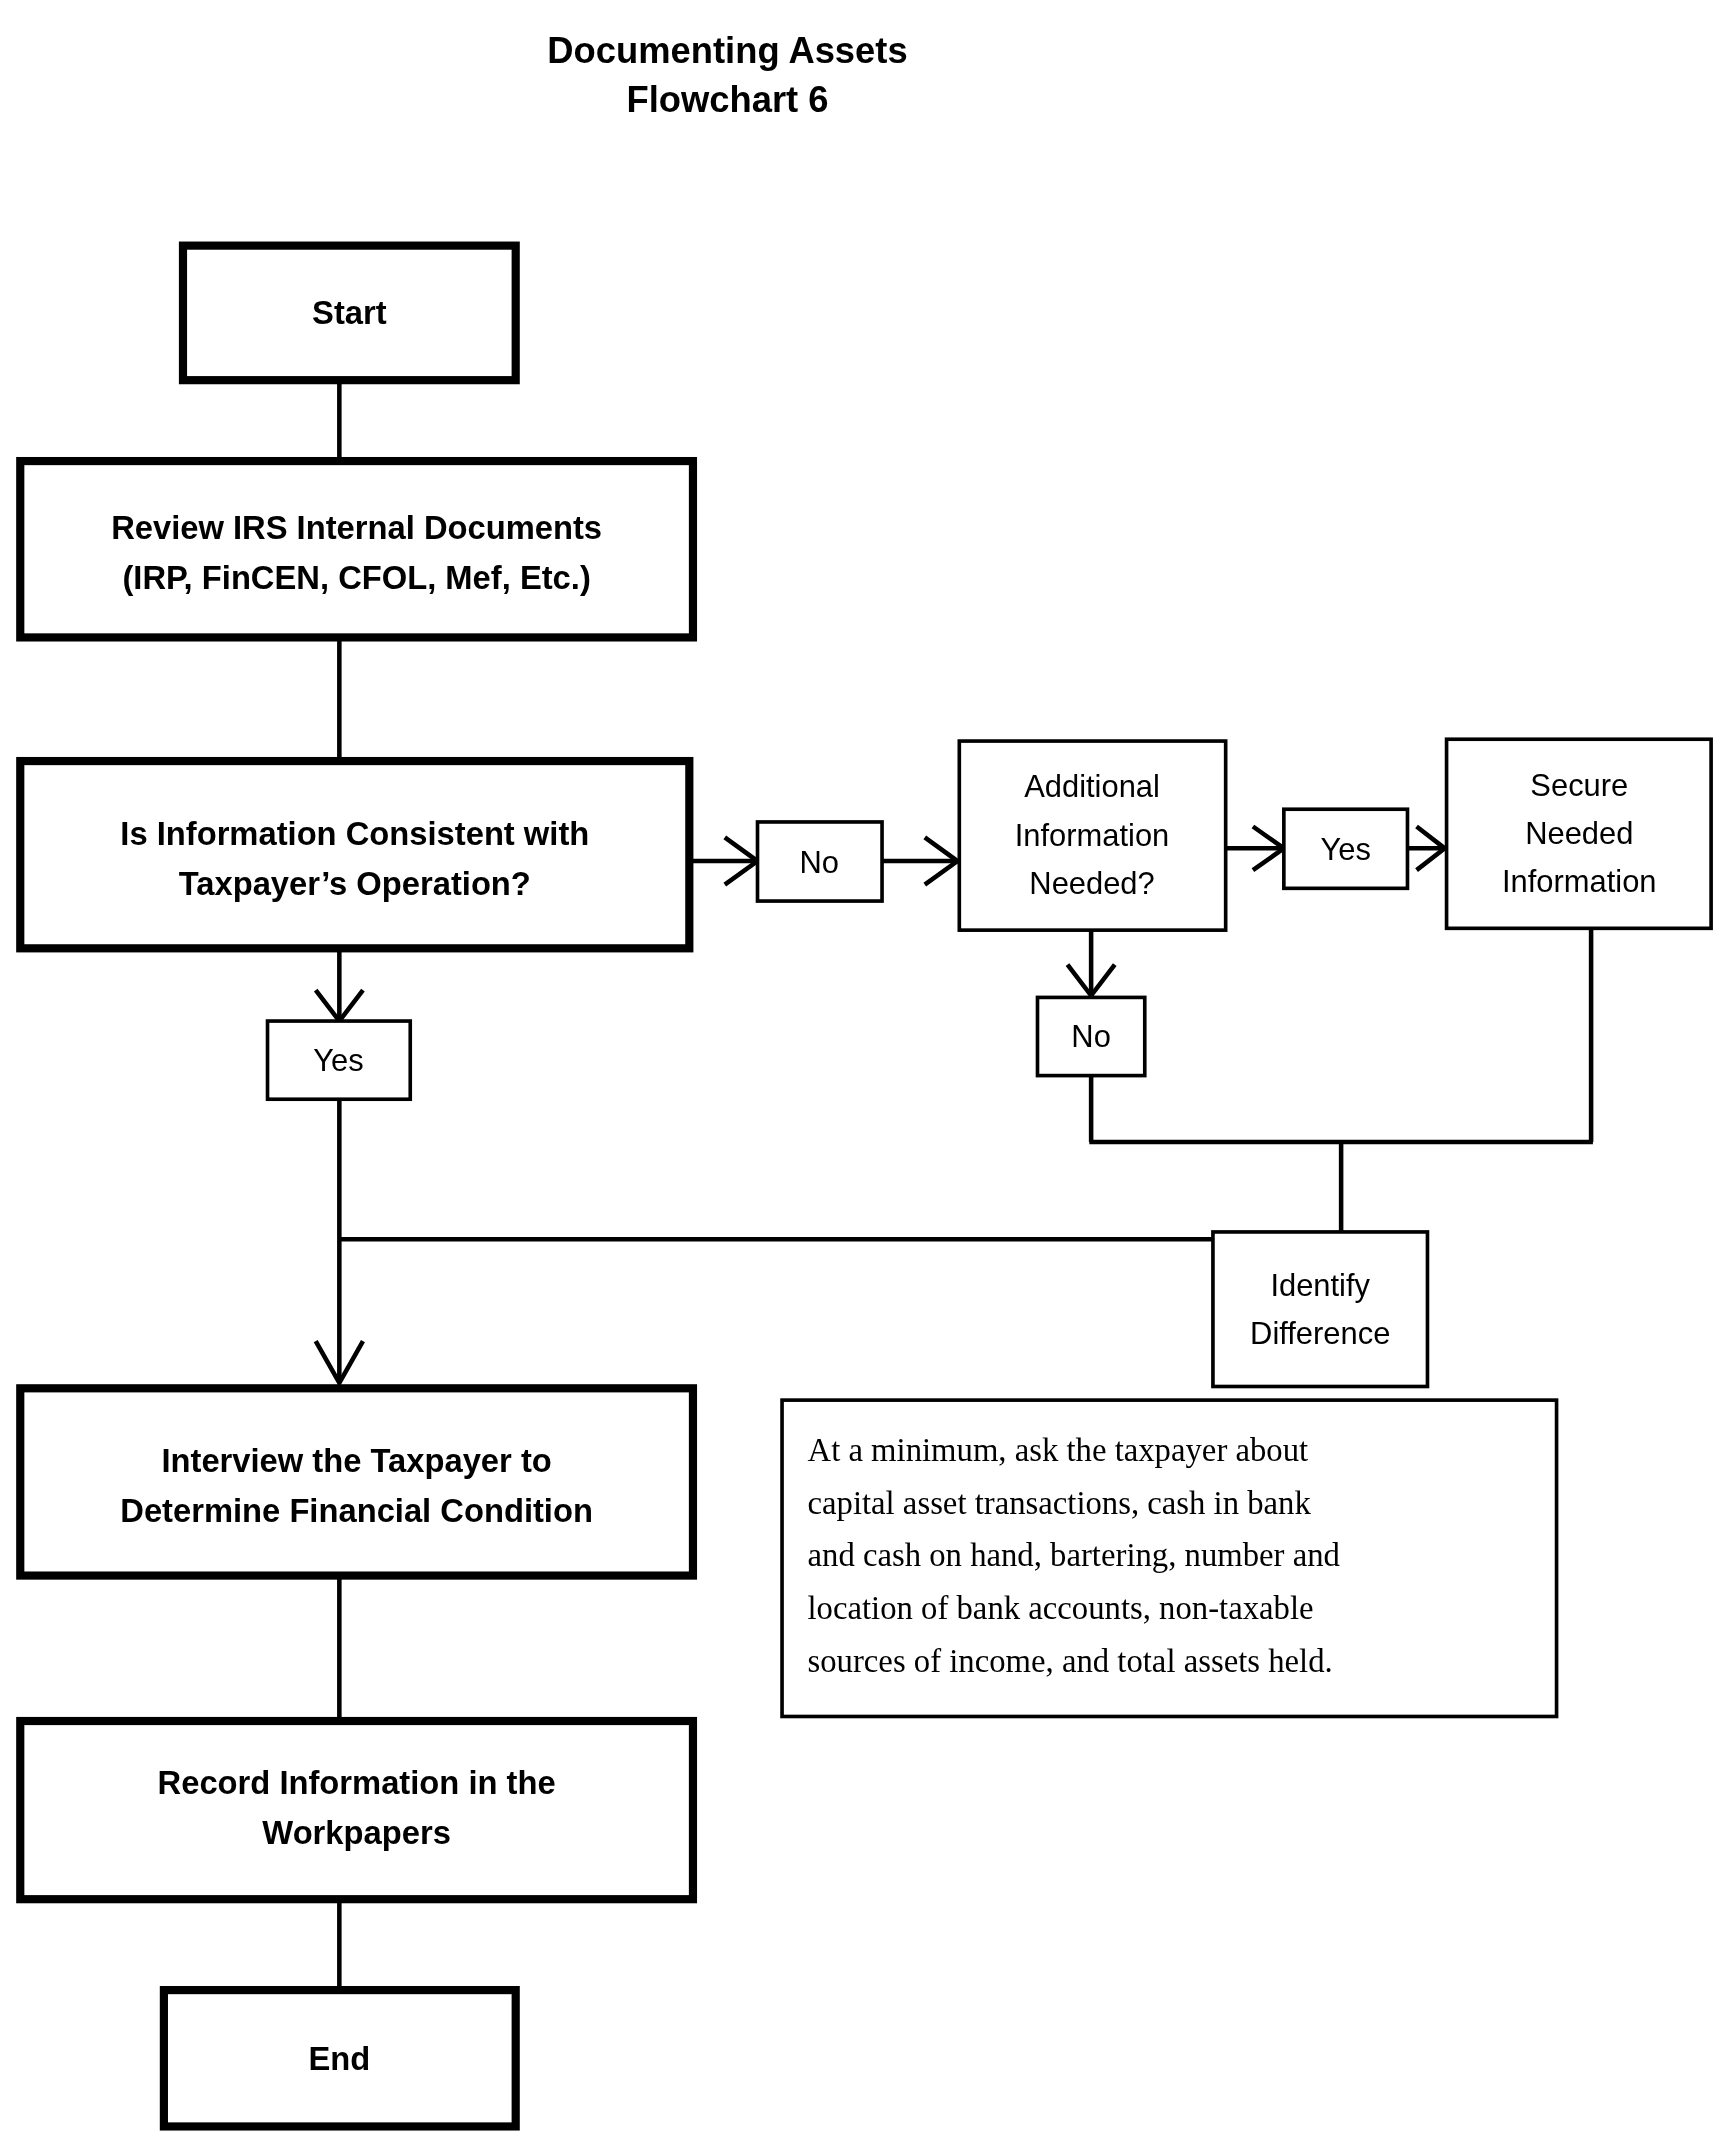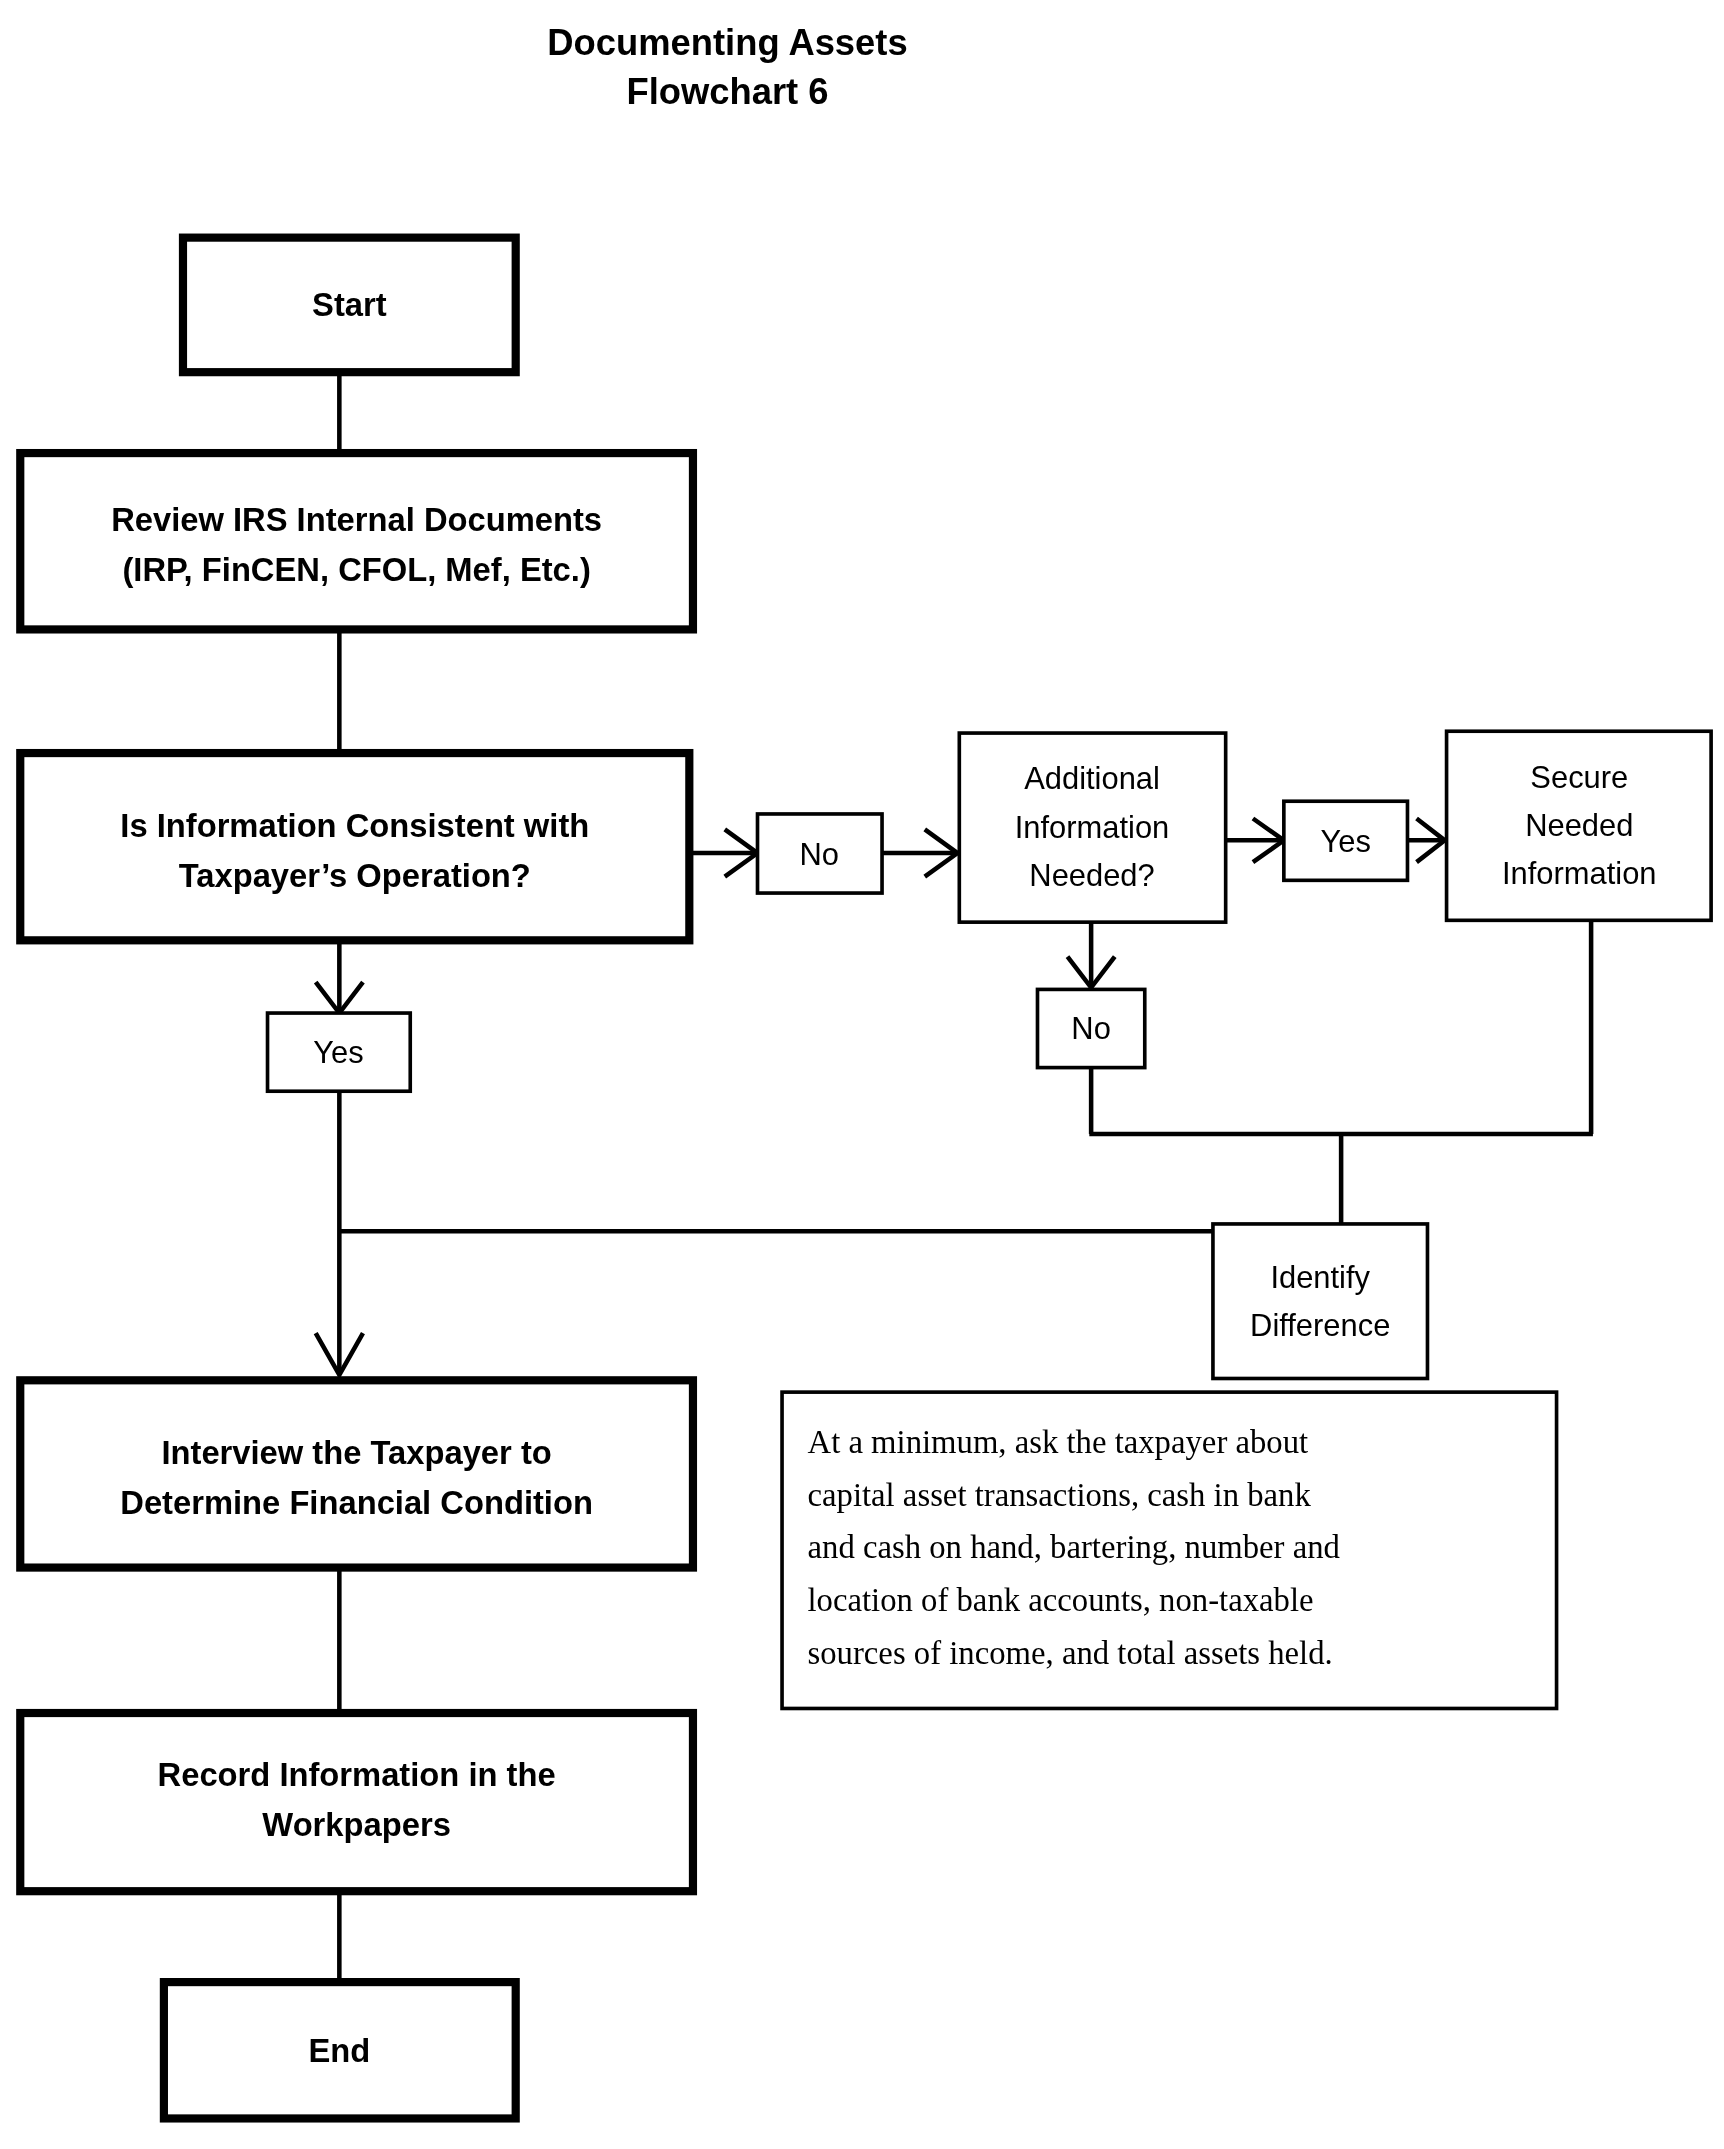--- a/index.html
+++ b/index.html
@@ -10,21 +10,21 @@
   body {
     font-family: "Liberation Sans", sans-serif;
     width: 1725px;
     height: 2149px;
     position: relative;
     overflow: hidden;
   }
   #chart-root {
     position: absolute;
     left: 0;
-    top: 4px;
+    top: 12px;
     width: 1725px;
     height: 1706px;
   }
   svg.flow {
     display: block;
     width: 1725px;
     height: 2149px;
   }
   .title-text {
     font-family: "Liberation Sans", sans-serif;

